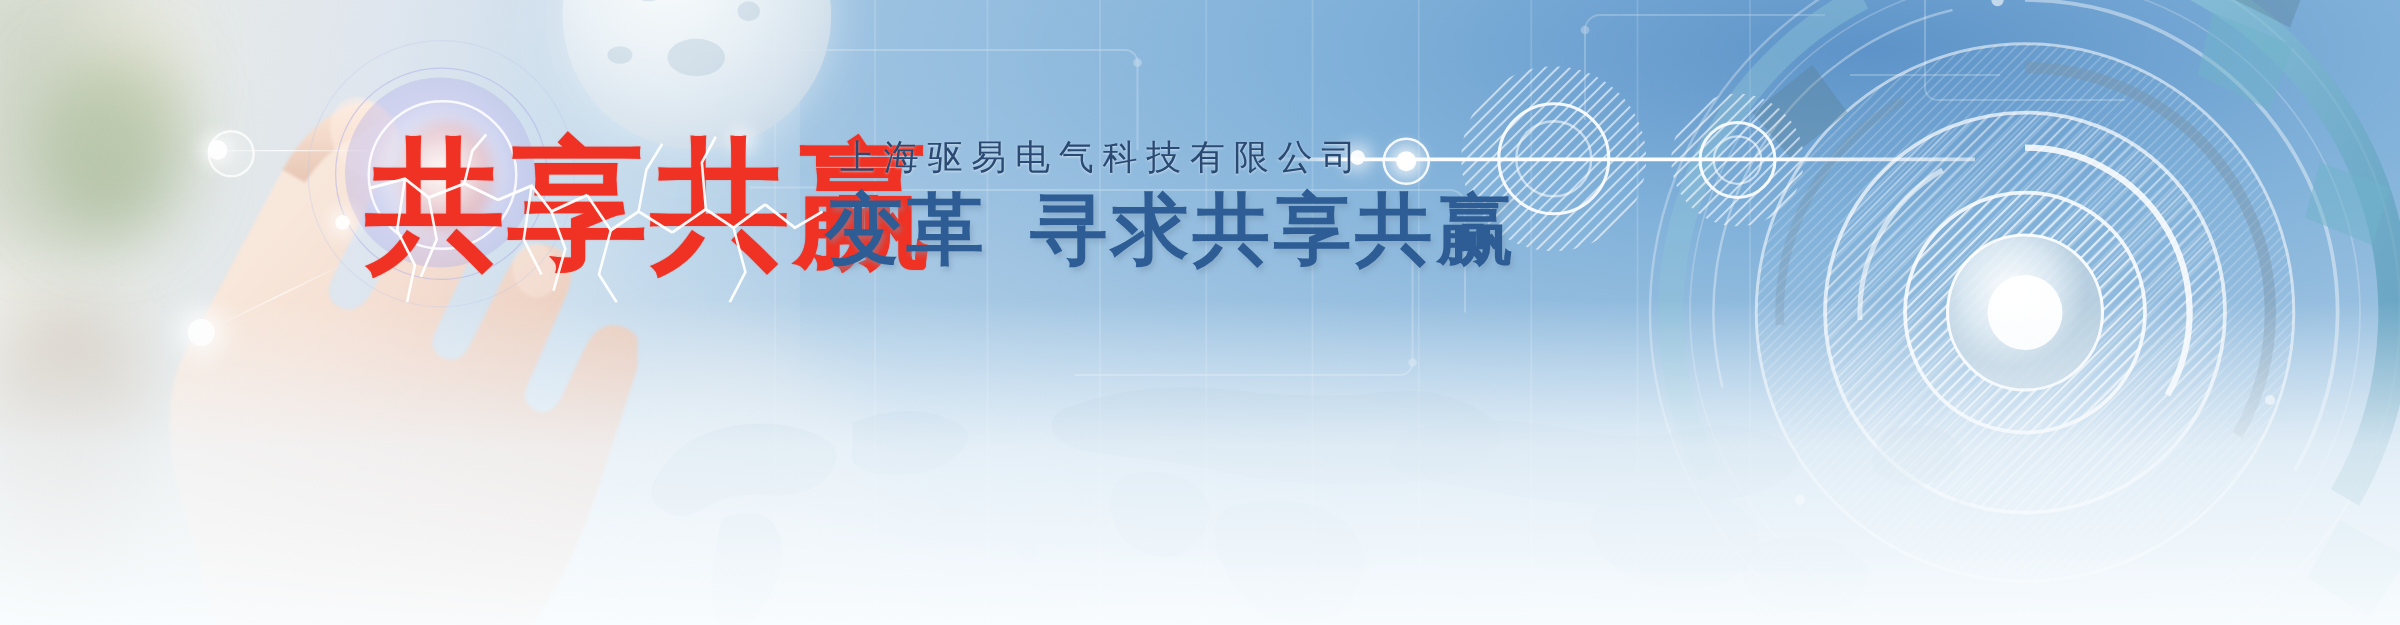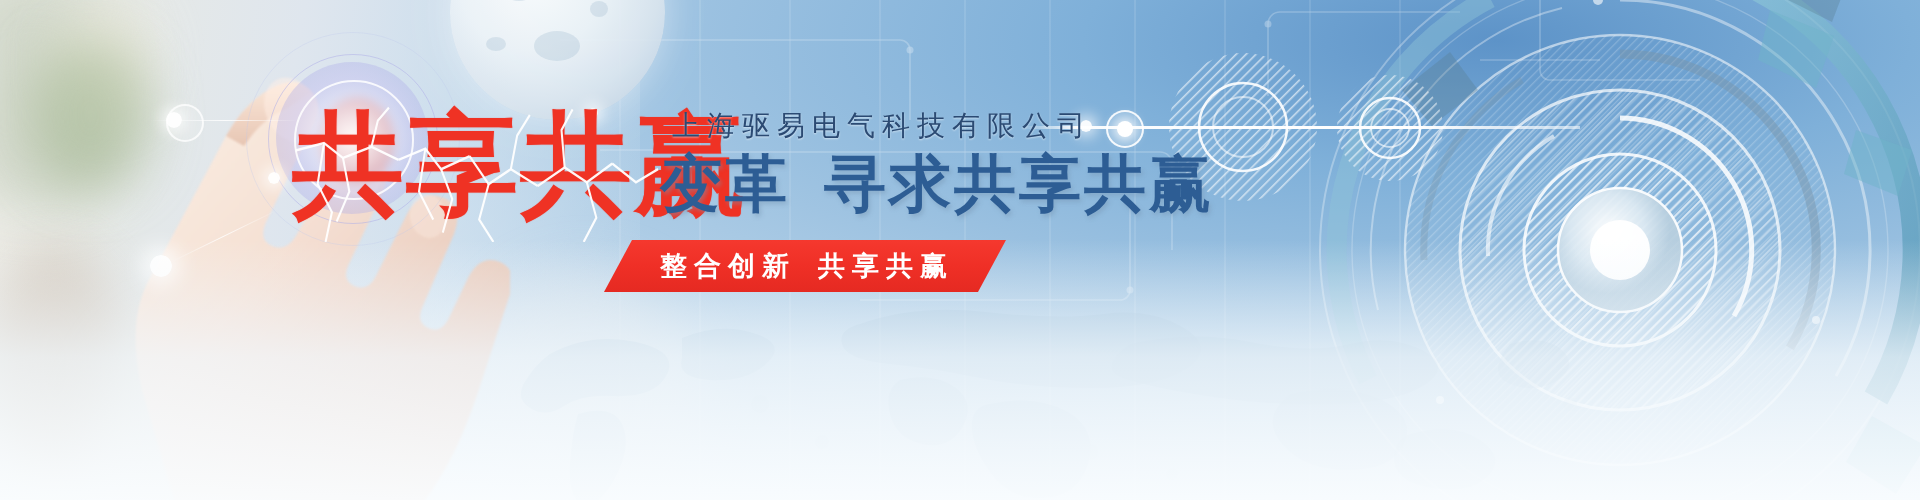--- a/index.html
+++ b/index.html
@@ -372,17 +372,14 @@
       </svg>
     </span>
   </div>
 
   <div class="company">上海驱易电气科技有限公司</div>
 
   <div class="tagline">
     <span>变革</span><span class="gap"></span><span>寻求共享共赢</span>
   </div>
 
-  <div class="ribbon">
-    <span class="ribbon-text"><span>整合创新</span><span class="gap2"></span><span>共享共赢</span></span>
-  </div>
 
 </div>
 
 </body></html>

